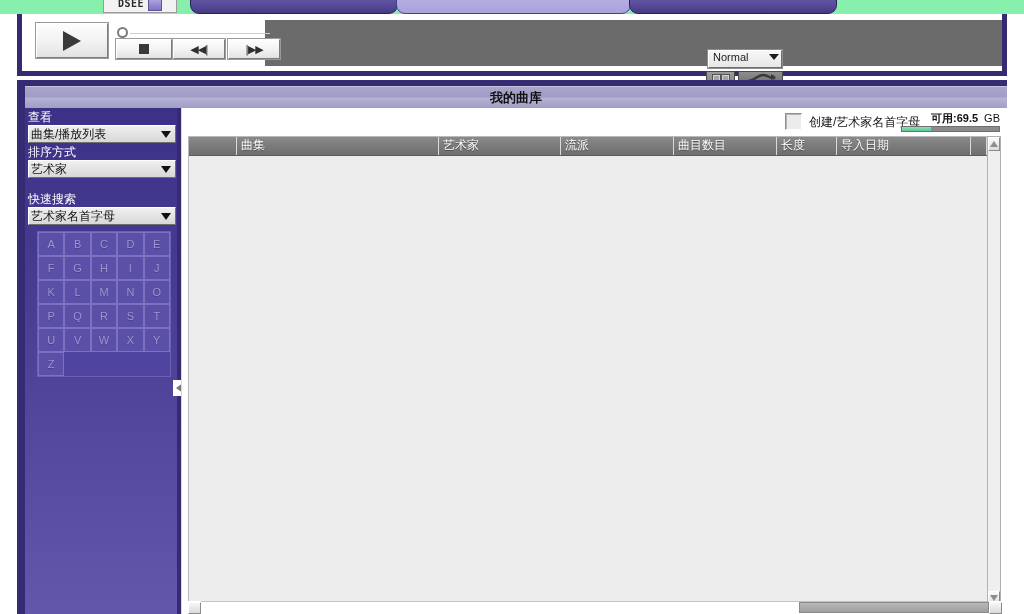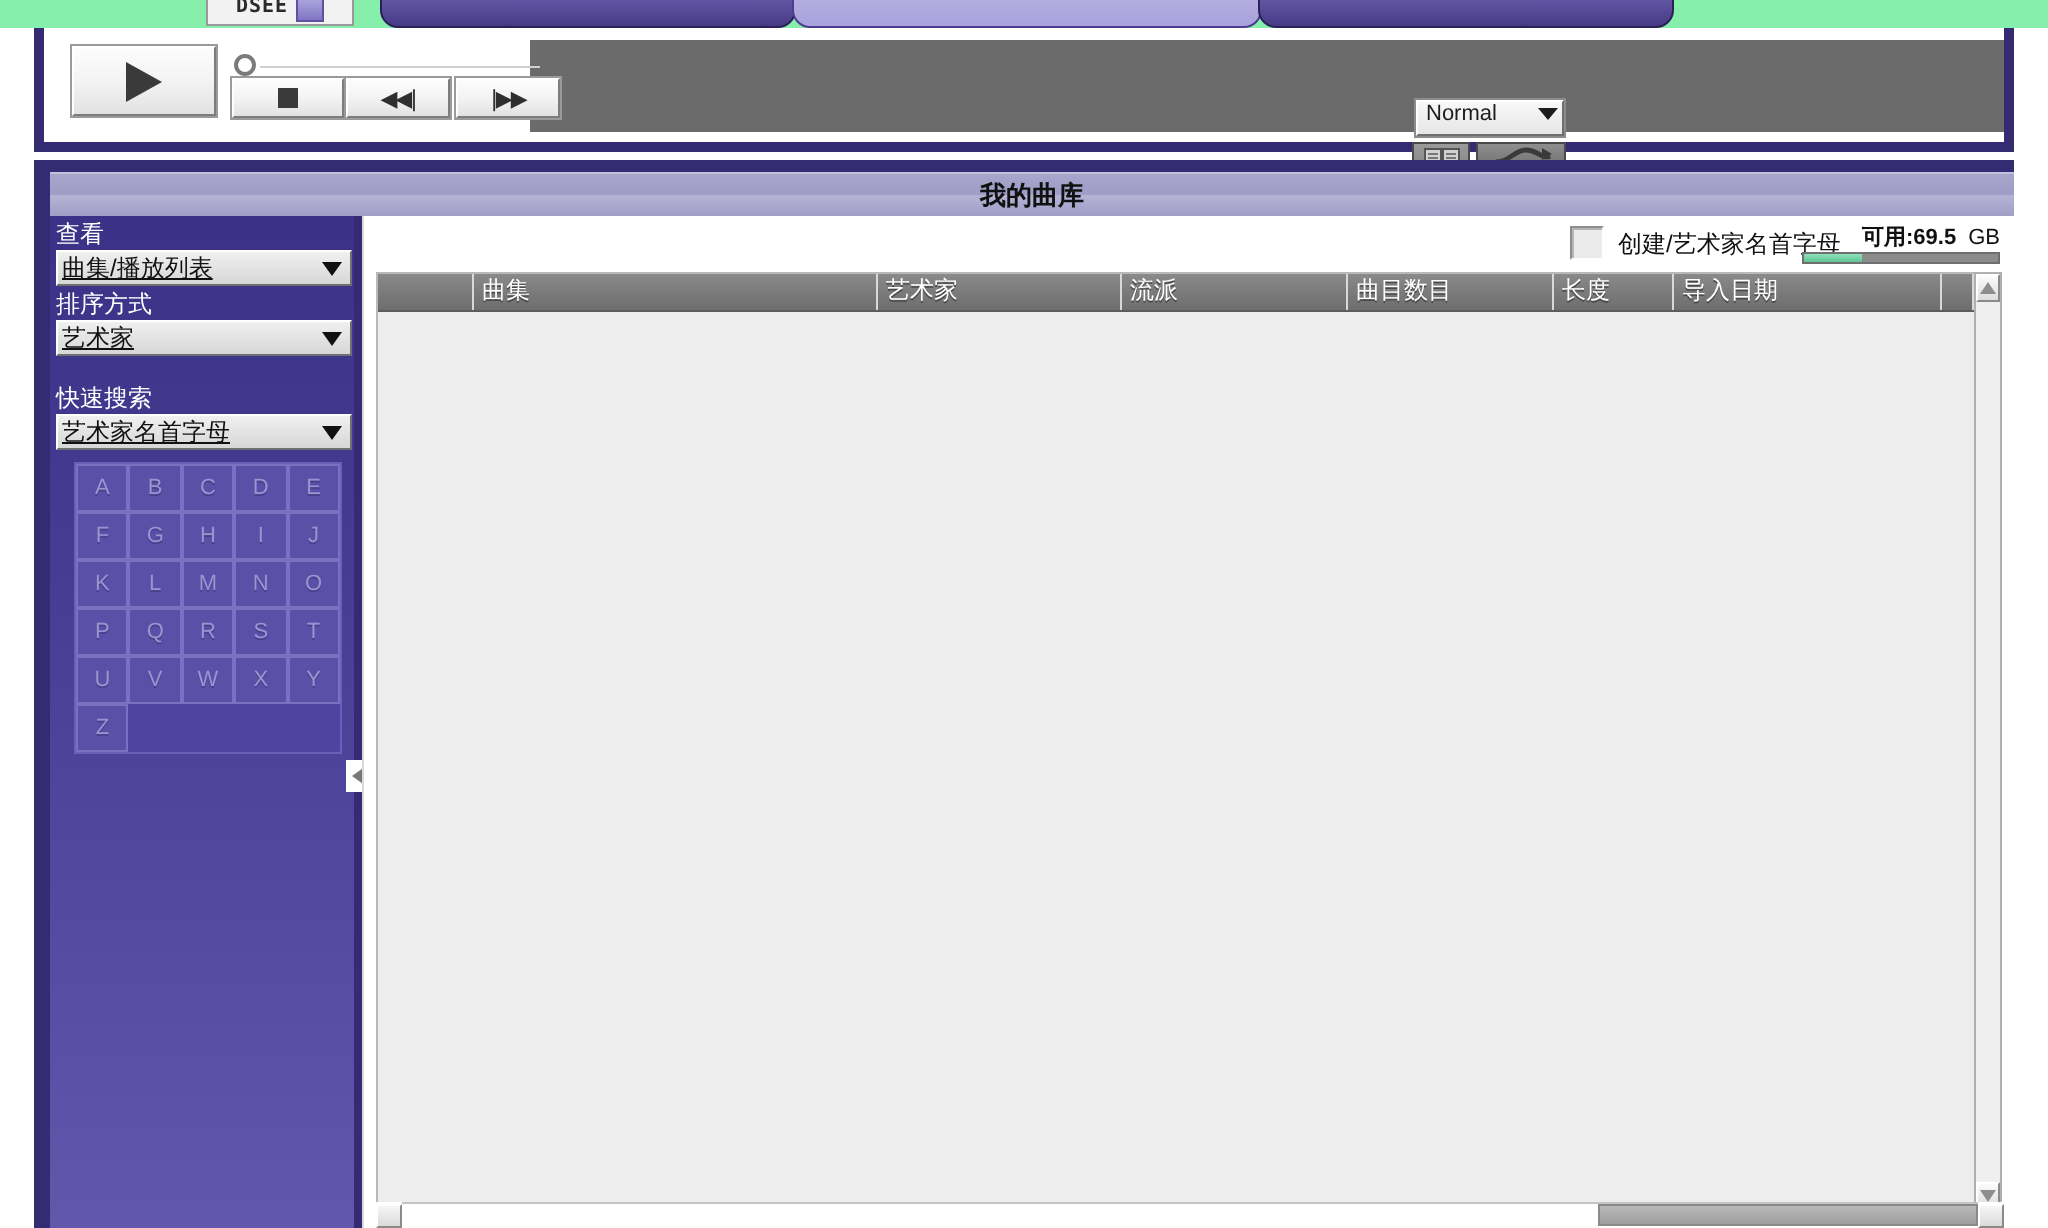--- a/index.html
+++ b/index.html
@@ -257,21 +257,20 @@
     border-color: #ffffff #6f6f6f #6f6f6f #ffffff;
     box-sizing: border-box;
     position: relative;
     font-size: 12px;
     color: #111;
     display: flex;
     align-items: center;
     padding-left: 2px;
     overflow: hidden;
     white-space: nowrap;
-    text-decoration: underline;
   }
   .side-dd .dd-arrow {
     position: absolute;
     right: 4px; top: 5px;
     width: 0; height: 0;
     border-left: 5px solid transparent;
     border-right: 5px solid transparent;
     border-top: 7px solid #111;
   }
   .gap8 { height: 12px; }

